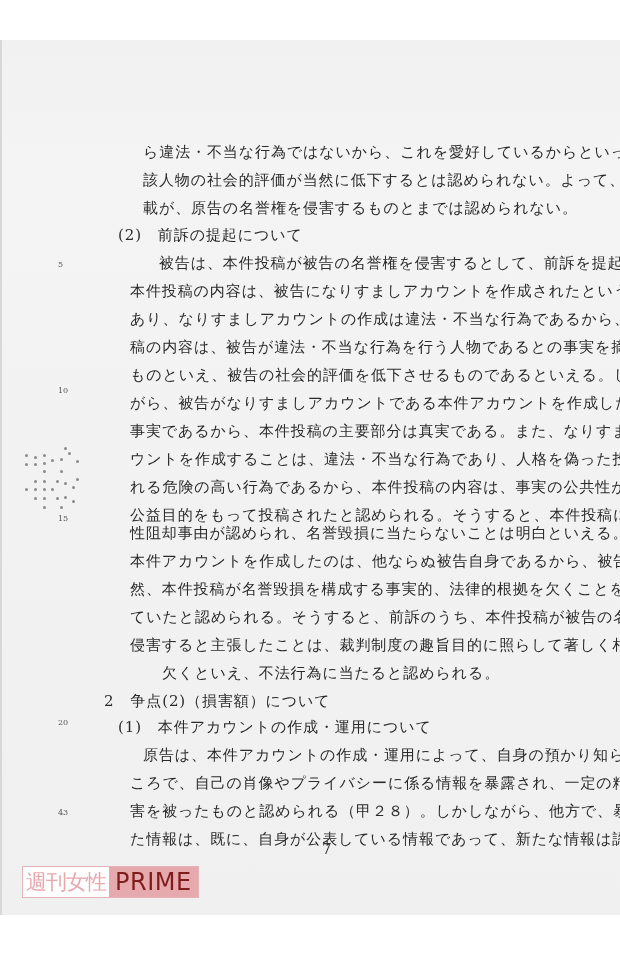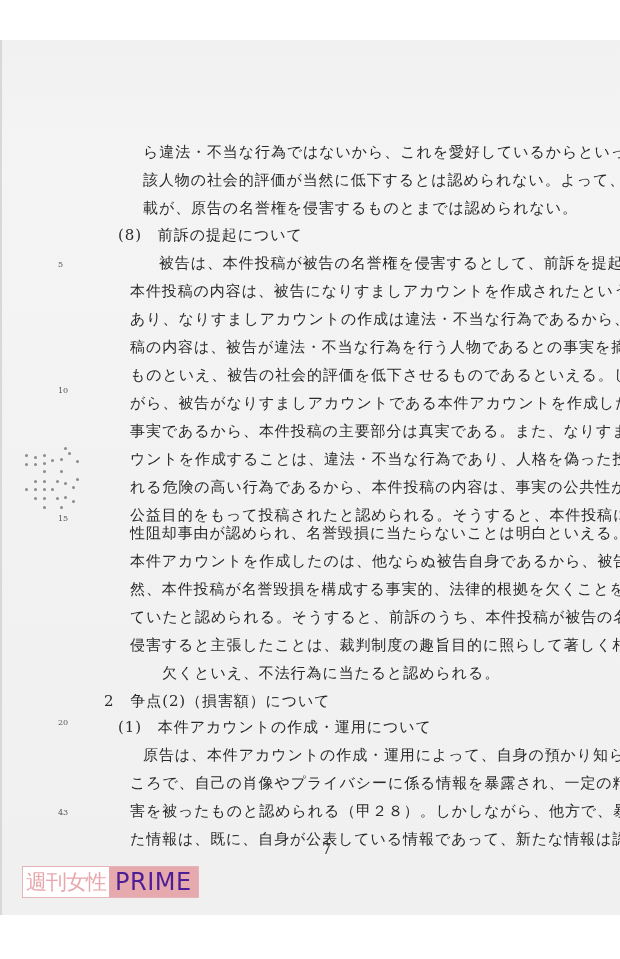--- a/index.html
+++ b/index.html
@@ -30,34 +30,34 @@
     }
     .logo {
       position: absolute; left: 22px; top: 866px; height: 30px; display: flex; align-items: flex-end;
       border: 1px solid #e6b3b8; background: #ffffff;
     }
     .logo-jp {
       padding: 0 3px; color: #e8a7ad; font-family: "DejaVu Sans", sans-serif; font-size: 21px;
       line-height: 30px; letter-spacing: -1px; background: #fff;
     }
     .logo-en {
-      padding: 0 6px; color: #4c1d95; background: #e6a9ae;
+      padding: 0 6px; color: #7f1d1d; background: #e6a9ae;
       font-family: "DejaVu Sans", sans-serif; font-size: 24px; line-height: 30px; letter-spacing: 0.5px;
     }
   </style>
 </head>
 <body>
 
 <div class="scan"></div>
 
 <div id="lines">
     <div class="line" style="left: 143px; top: 142px;">ら違法・不当な行為ではないから、これを愛好しているからといって、当</div>
     <div class="line" style="left: 143px; top: 170px;">該人物の社会的評価が当然に低下するとは認められない。よって、上記記</div>
     <div class="line" style="left: 143px; top: 198px;">載が、原告の名誉権を侵害するものとまでは認められない。</div>
-    <div class="line" style="left: 118px; top: 225px;">(8)　前訴の提起について</div>
+    <div class="line" style="left: 118px; top: 225px;">(2)　前訴の提起について</div>
     <div class="line" style="left: 143px; top: 253px;">　被告は、本件投稿が被告の名誉権を侵害するとして、前訴を提起している。</div>
     <div class="line" style="left: 130px; top: 281px;">本件投稿の内容は、被告になりすましアカウントを作成されたというもので</div>
     <div class="line" style="left: 130px; top: 309px;">あり、なりすましアカウントの作成は違法・不当な行為であるから、本件投</div>
     <div class="line" style="left: 130px; top: 337px;">稿の内容は、被告が違法・不当な行為を行う人物であるとの事実を摘示する</div>
     <div class="line" style="left: 130px; top: 365px;">ものといえ、被告の社会的評価を低下させるものであるといえる。しかしな</div>
     <div class="line" style="left: 130px; top: 393px;">がら、被告がなりすましアカウントである本件アカウントを作成したことは</div>
     <div class="line" style="left: 130px; top: 421px;">事実であるから、本件投稿の主要部分は真実である。また、なりすましアカ</div>
     <div class="line" style="left: 130px; top: 449px;">ウントを作成することは、違法・不当な行為であり、人格を偽った投稿がさ</div>
     <div class="line" style="left: 130px; top: 477px;">れる危険の高い行為であるから、本件投稿の内容は、事実の公共性があり、</div>
     <div class="line" style="left: 130px; top: 505px;">公益目的をもって投稿されたと認められる。そうすると、本件投稿には違法</div>

